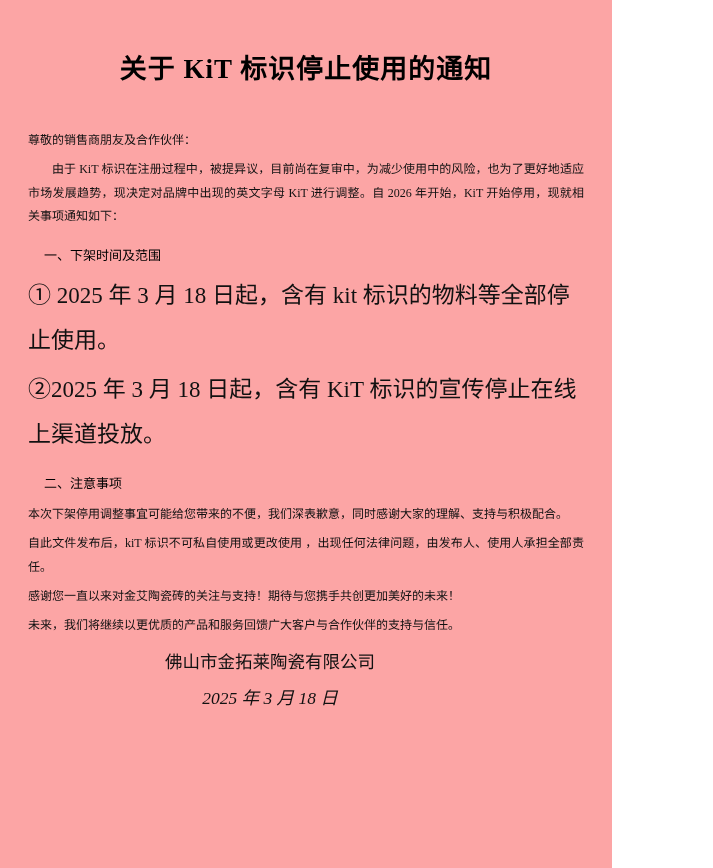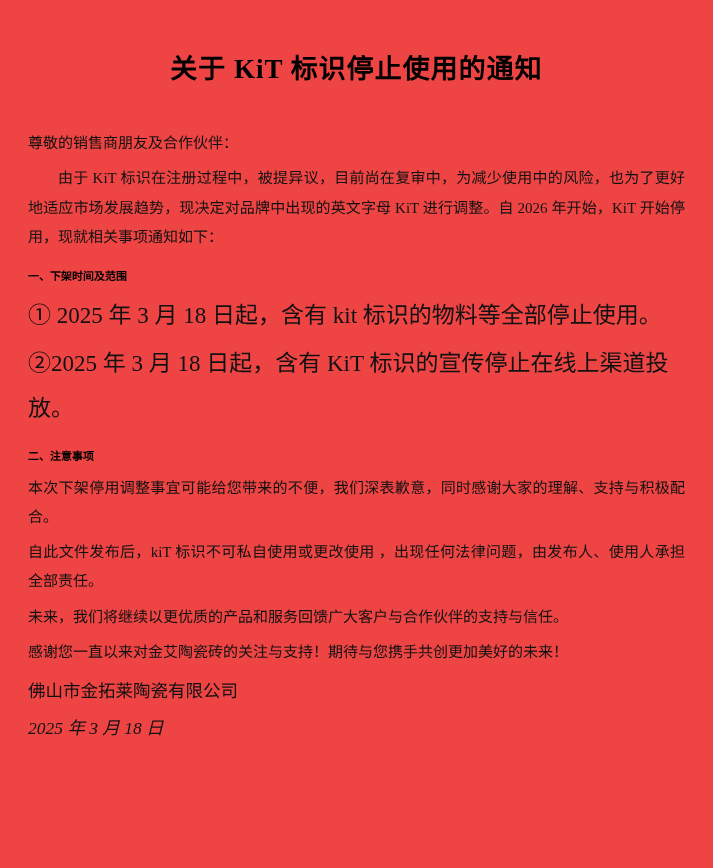--- a/index.html
+++ b/index.html
@@ -10,65 +10,65 @@
   }
   body {
     width: 713px;
     height: 868px;
     font-family: "Liberation Serif", "DejaVu Serif", serif;
     color: #111111;
     overflow: hidden;
   }
   .page {
     position: relative;
-    width: 713px;
+    width: 612px;
     height: 868px;
     box-sizing: border-box;
     padding: 30px 28px 0 28px;
-    background: #ef4444;
+    background: #fca5a5;
   }
   .doc-title {
     text-align: center;
     font-size: 27px;
     font-weight: bold;
     letter-spacing: 1px;
     margin: 22px 0 0 0;
     line-height: 1.3;
     color: #000000;
     font-family: "Liberation Serif", "DejaVu Serif", serif;
   }
   .body-block {
     margin-top: 42px;
   }
   p.para {
-    font-size: 15px;
+    font-size: 12px;
     line-height: 1.95;
     margin: 0 0 6px 0;
     text-align: justify;
     text-justify: inter-ideograph;
     color: #111111;
   }
   p.indent {
     text-indent: 2em;
   }
   p.section-head {
-    font-size: 11px;
-    font-weight: bold;
+    font-size: 13px;
+    font-weight: normal;
     line-height: 1.95;
-    margin: 14px 0 6px 0;
+    margin: 14px 0 6px 16px;
     color: #000000;
   }
   p.list-item {
     font-size: 23px;
     line-height: 1.95;
     margin: 0 0 4px 0;
     color: #111111;
   }
   .signature {
-    text-align: left;
+    text-align: center;
     padding-right: 72px;
   }
   .signature .sig-line {
     font-size: 17.5px;
     line-height: 2.1;
     color: #111111;
   }
   .sig-date {
     font-size: 17.5px;
     line-height: 2.1;
@@ -94,23 +94,23 @@
     <p class="list-item">① 2025 年 3 月 18 日起，含有 kit 标识的物料等全部停止使用。</p>
 
     <p class="list-item">②2025 年 3 月 18 日起，含有 KiT 标识的宣传停止在线上渠道投放。</p>
 
     <p class="section-head">二、注意事项</p>
 
     <p class="para">本次下架停用调整事宜可能给您带来的不便，我们深表歉意，同时感谢大家的理解、支持与积极配合。</p>
 
     <p class="para">自此文件发布后，kiT 标识不可私自使用或更改使用 ，出现任何法律问题，由发布人、使用人承担全部责任。</p>
 
+    <p class="para">感谢您一直以来对金艾陶瓷砖的关注与支持！期待与您携手共创更加美好的未来！</p>
+
     <p class="para">未来，我们将继续以更优质的产品和服务回馈广大客户与合作伙伴的支持与信任。</p>
-
-    <p class="para">感谢您一直以来对金艾陶瓷砖的关注与支持！期待与您携手共创更加美好的未来！</p>
 
   </div>
 
   <div class="signature">
     <div class="sig-line">佛山市金拓莱陶瓷有限公司</div>
     <div class="sig-date">2025 年 3 月 18 日</div>
   </div>
 
 </div>
 

